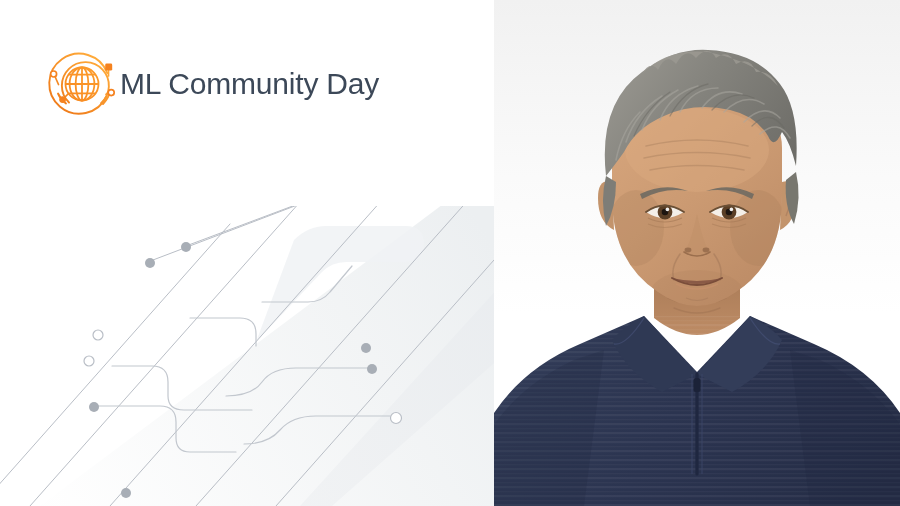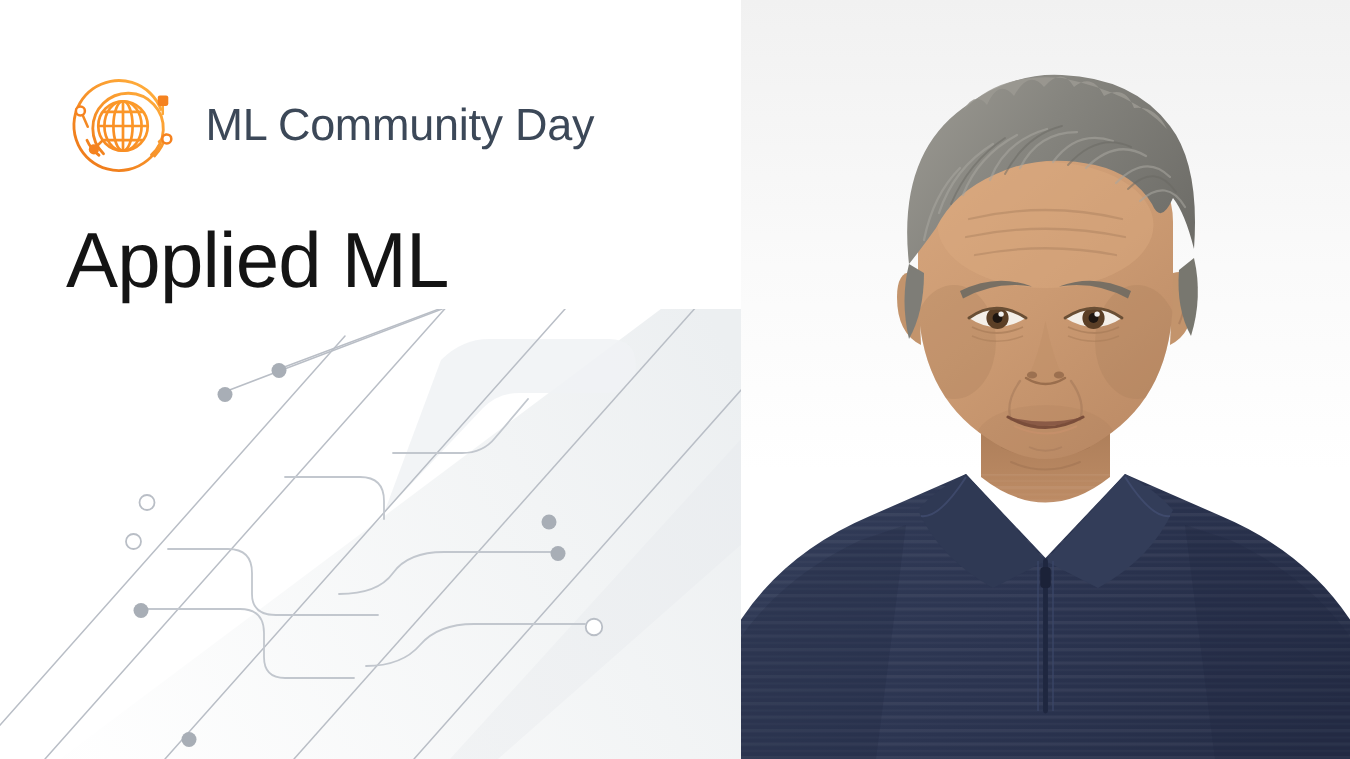--- a/index.html
+++ b/index.html
@@ -43,21 +43,20 @@
   }
   #circuit-decoration svg { display: block; }
 
   
   #brand-lockup {
     position: absolute;
     left: 44px;
     top: 46px;
     display: flex;
     align-items: center;
-    gap: 17px;
   }
   #brand-mark {
     width: 76px;
     height: 76px;
     flex: 0 0 76px;
   }
   #brand-mark svg { display: block; }
   #brand-wordmark {
     font-family: "Liberation Sans", sans-serif;
     font-size: 30px;
@@ -226,21 +225,20 @@
 
           <rect x="61.2" y="17.6" width="7.0" height="7.0" rx="1.4" fill="#f5821f"></rect>
 
           <circle cx="67.2" cy="46.6" r="3.0" fill="#ffffff" stroke="#f5821f" stroke-width="1.7"></circle>
         </svg>
       </div>
 
       <div id="brand-wordmark">ML Community Day</div>
     </div>
 
-    <div id="slide-title">Applied ML</div>
   </div>
 
   <div id="speaker-photo-panel">
     <svg width="406" height="506" viewBox="0 0 406 506" fill="none" xmlns="http://www.w3.org/2000/svg">
       <defs>
         <linearGradient id="photoBg" x1="0" y1="0" x2="0" y2="506" gradientUnits="userSpaceOnUse">
           <stop offset="0" stop-color="#f1f1f1"></stop>
           <stop offset="0.35" stop-color="#fafafa"></stop>
           <stop offset="0.62" stop-color="#ffffff"></stop>
           <stop offset="1" stop-color="#ffffff"></stop>

